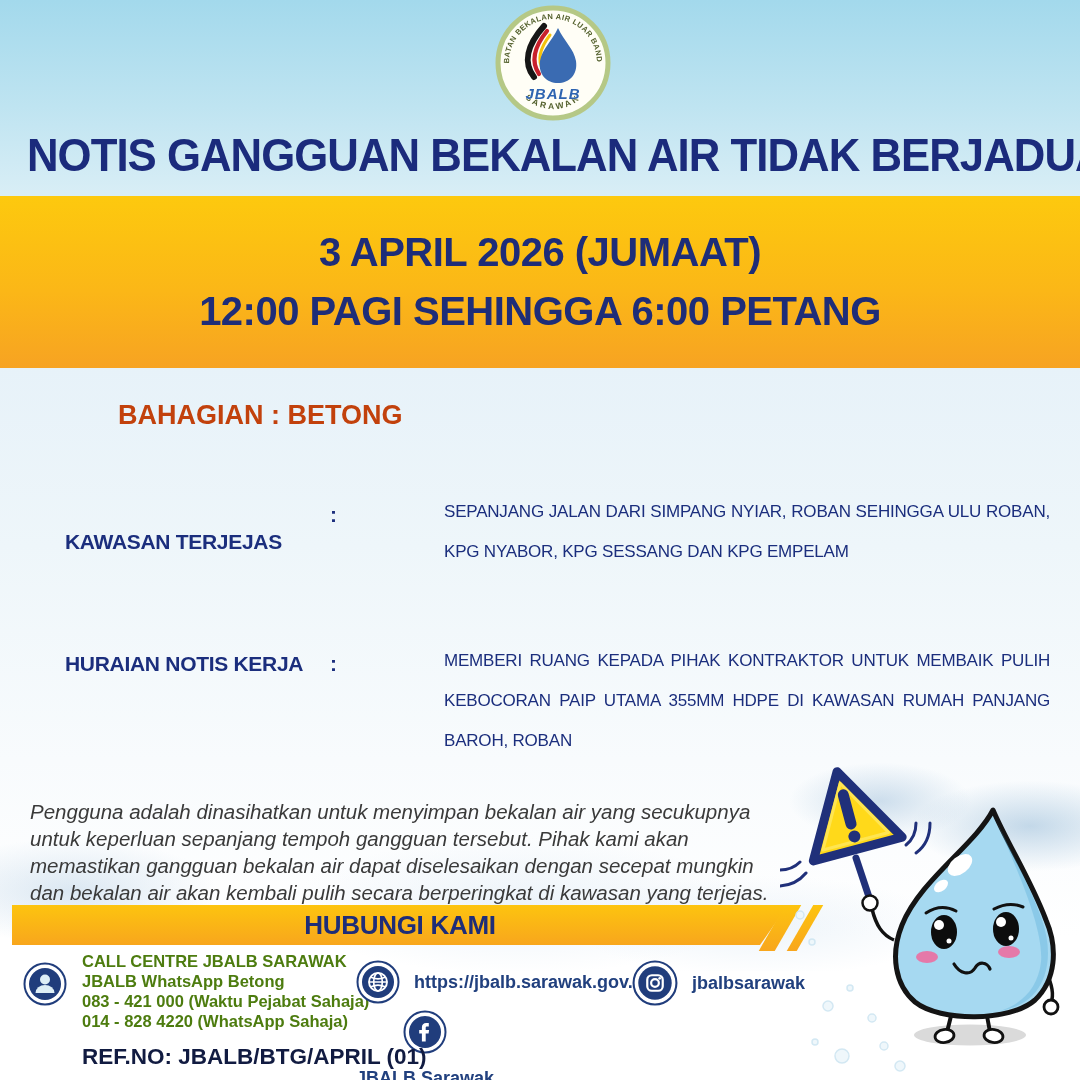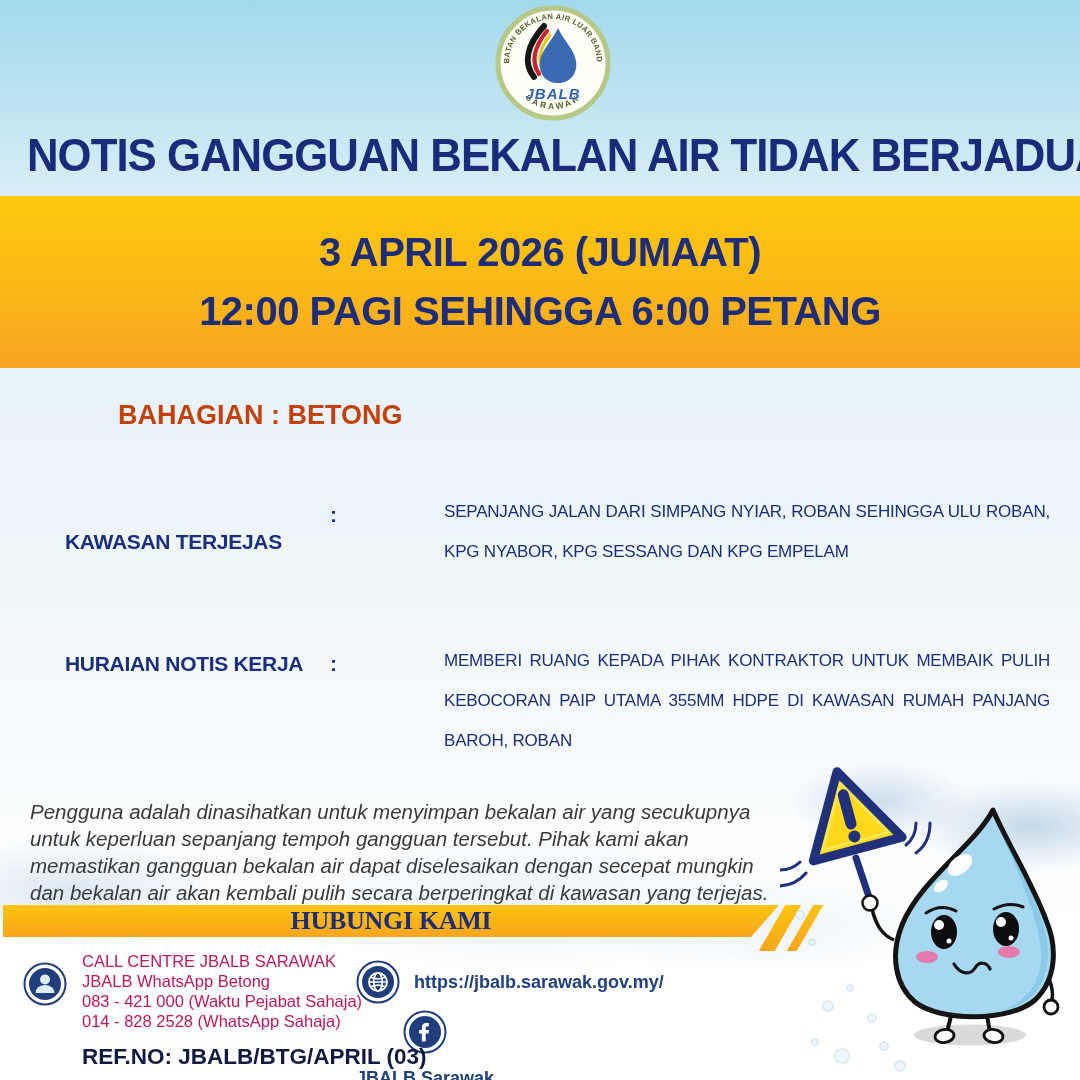--- a/index.html
+++ b/index.html
@@ -42,32 +42,32 @@
   .detail-label{left:65px;font-weight:bold;font-size:21px;color:#1b2e7d;letter-spacing:-.3px;white-space:nowrap;}
   .detail-colon{left:330px;font-weight:bold;font-size:21px;color:#1b2e7d;}
   .detail-value{left:400px;width:606px;font-weight:normal;font-size:17px;line-height:40px;
     color:#1b2e7d;text-align:justify;letter-spacing:-.2px;margin-left:44px;}
 
   
   .advisory{left:30px;top:798px;width:756px;font-style:italic;font-size:20.5px;
     line-height:27px;color:#3a3a3a;text-align:left;}
 
   
-  .hubungi-bar{left:3px;top:905px;width:776px;height:32px;
+  .hubungi-bar{left:12px;top:905px;width:776px;height:40px;
     background:linear-gradient(180deg,#fdc40f 0%,#f8a61d 100%);
     clip-path:polygon(0 0,100% 0,calc(100% - 28px) 100%,0 100%);
-    display:flex;align-items:center;justify-content:center;font-family:Liberation Serif, serif;}
+    display:flex;align-items:center;justify-content:center;}
   .hubungi-bar span{font-weight:bold;font-size:26px;color:#1e2d78;letter-spacing:-.3px;}
   .bar-stripe{top:905px;height:46px;transform:skewX(-30deg);
     background:linear-gradient(180deg,#fdc40f 0%,#f8a61d 100%);}
   .stripe-1{left:772px;width:16px;}
   .stripe-2{left:800px;width:10px;}
 
   
-  .contact-text{font-weight:normal;color:#be185d;}
+  .contact-text{font-weight:bold;color:#4d7c0f;}
   .cc-block{left:82px;top:951px;font-size:16.5px;line-height:20px;white-space:nowrap;}
   .link-row{display:flex;align-items:center;gap:14px;}
   .row-web{left:356px;top:960px;}
   .row-fb{left:356px;top:1010px;flex-direction:column;}
   .row-ig{left:632px;top:960px;}
   .link-label{font-weight:bold;font-size:18px;color:#21407e;white-space:nowrap;}
   .ref{left:82px;top:1044px;font-weight:bold;font-size:22.5px;color:#111b41;white-space:nowrap;}
 
   svg{display:block;}
 </style>
@@ -134,21 +134,21 @@
   <svg class="abs" style="left:23px;top:962px;" width="44" height="44" viewBox="0 0 44 44">
     <circle cx="22" cy="22" r="20.5" fill="#ffffff" stroke="#203d7c" stroke-width="2"></circle>
     <circle cx="22" cy="22" r="16" fill="#203d7c"></circle>
     <circle cx="22" cy="17.5" r="5" fill="#ddeef6"></circle>
     <path d="M 12.5,31 a 9.5,8 0 0 1 19,0 z" fill="#ddeef6"></path>
   </svg>
   <div class="abs contact-text cc-block">
     <div>CALL CENTRE JBALB SARAWAK</div>
     <div>JBALB WhatsApp Betong</div>
     <div>083 - 421 000 (Waktu Pejabat Sahaja)</div>
-    <div>014 - 828 2528 (WhatsApp Sahaja)</div>
+    <div>014 - 828 4220 (WhatsApp Sahaja)</div>
   </div>
 
   <div class="abs link-row row-web">
     <svg width="44" height="44" viewBox="0 0 44 44">
       <circle cx="22" cy="22" r="20.5" fill="#ffffff" stroke="#203d7c" stroke-width="2"></circle>
       <circle cx="22" cy="22" r="16" fill="#203d7c"></circle>
       <circle cx="22" cy="22" r="9" fill="none" stroke="#ffffff" stroke-width="1.9"></circle>
       <ellipse cx="22" cy="22" rx="4.3" ry="9" fill="none" stroke="#ffffff" stroke-width="1.7"></ellipse>
       <path d="M 13,22 H 31 M 15,17.3 Q 22,20.6 29,17.3 M 15,26.7 Q 22,23.4 29,26.7" fill="none" stroke="#ffffff" stroke-width="1.7"></path>
     </svg>
@@ -157,22 +157,32 @@
 
   <div class="abs link-row row-fb">
     <svg width="44" height="44" viewBox="0 0 44 44">
       <circle cx="22" cy="22" r="20.5" fill="#ffffff" stroke="#203d7c" stroke-width="2"></circle>
       <circle cx="22" cy="22" r="16" fill="#203d7c"></circle>
       <path d="M 25.8,13 h-2.6 c-2.7,0 -4.3,1.6 -4.3,4.3 v2.6 h-2.7 v3.6 h2.7 V 31.5 h 3.8 V 23.5 h 2.9 l 0.5,-3.6 h-3.4 v-2.1 c0,-1 0.4,-1.3 1.4,-1.3 h 1.7 Z" fill="#ffffff"></path>
     </svg>
     <span class="link-label">JBALB Sarawak</span>
   </div>
 
-
-  <div class="abs ref">REF.NO: JBALB/BTG/APRIL (03)</div>
+  <div class="abs link-row row-ig">
+    <svg width="46" height="46" viewBox="0 0 44 44">
+      <circle cx="22" cy="22" r="20.5" fill="#ffffff" stroke="#203d7c" stroke-width="2"></circle>
+      <circle cx="22" cy="22" r="16" fill="#203d7c"></circle>
+      <rect x="14.6" y="14.6" width="14.8" height="14.8" rx="4.4" fill="none" stroke="#ffffff" stroke-width="2.1"></rect>
+      <circle cx="22" cy="22" r="3.7" fill="none" stroke="#ffffff" stroke-width="2.1"></circle>
+      <circle cx="26.5" cy="17.5" r="1.3" fill="#ffffff"></circle>
+    </svg>
+    <span class="link-label">jbalbsarawak</span>
+  </div>
+
+  <div class="abs ref">REF.NO: JBALB/BTG/APRIL (01)</div>
 
   <svg class="abs" style="left:780px;top:740px;pointer-events:none;" width="300" height="340" viewBox="780 740 300 340">
 
     <g stroke="#cfe6f2" fill="#eef7fb" stroke-width="1.5" opacity=".9">
       <circle cx="828" cy="1006" r="5"></circle>
         <circle cx="850" cy="988" r="3"></circle>
       <circle cx="872" cy="1018" r="4"></circle>
         <circle cx="906" cy="979" r="3"></circle>
       <circle cx="842" cy="1056" r="7"></circle>
         <circle cx="884" cy="1046" r="4"></circle>

